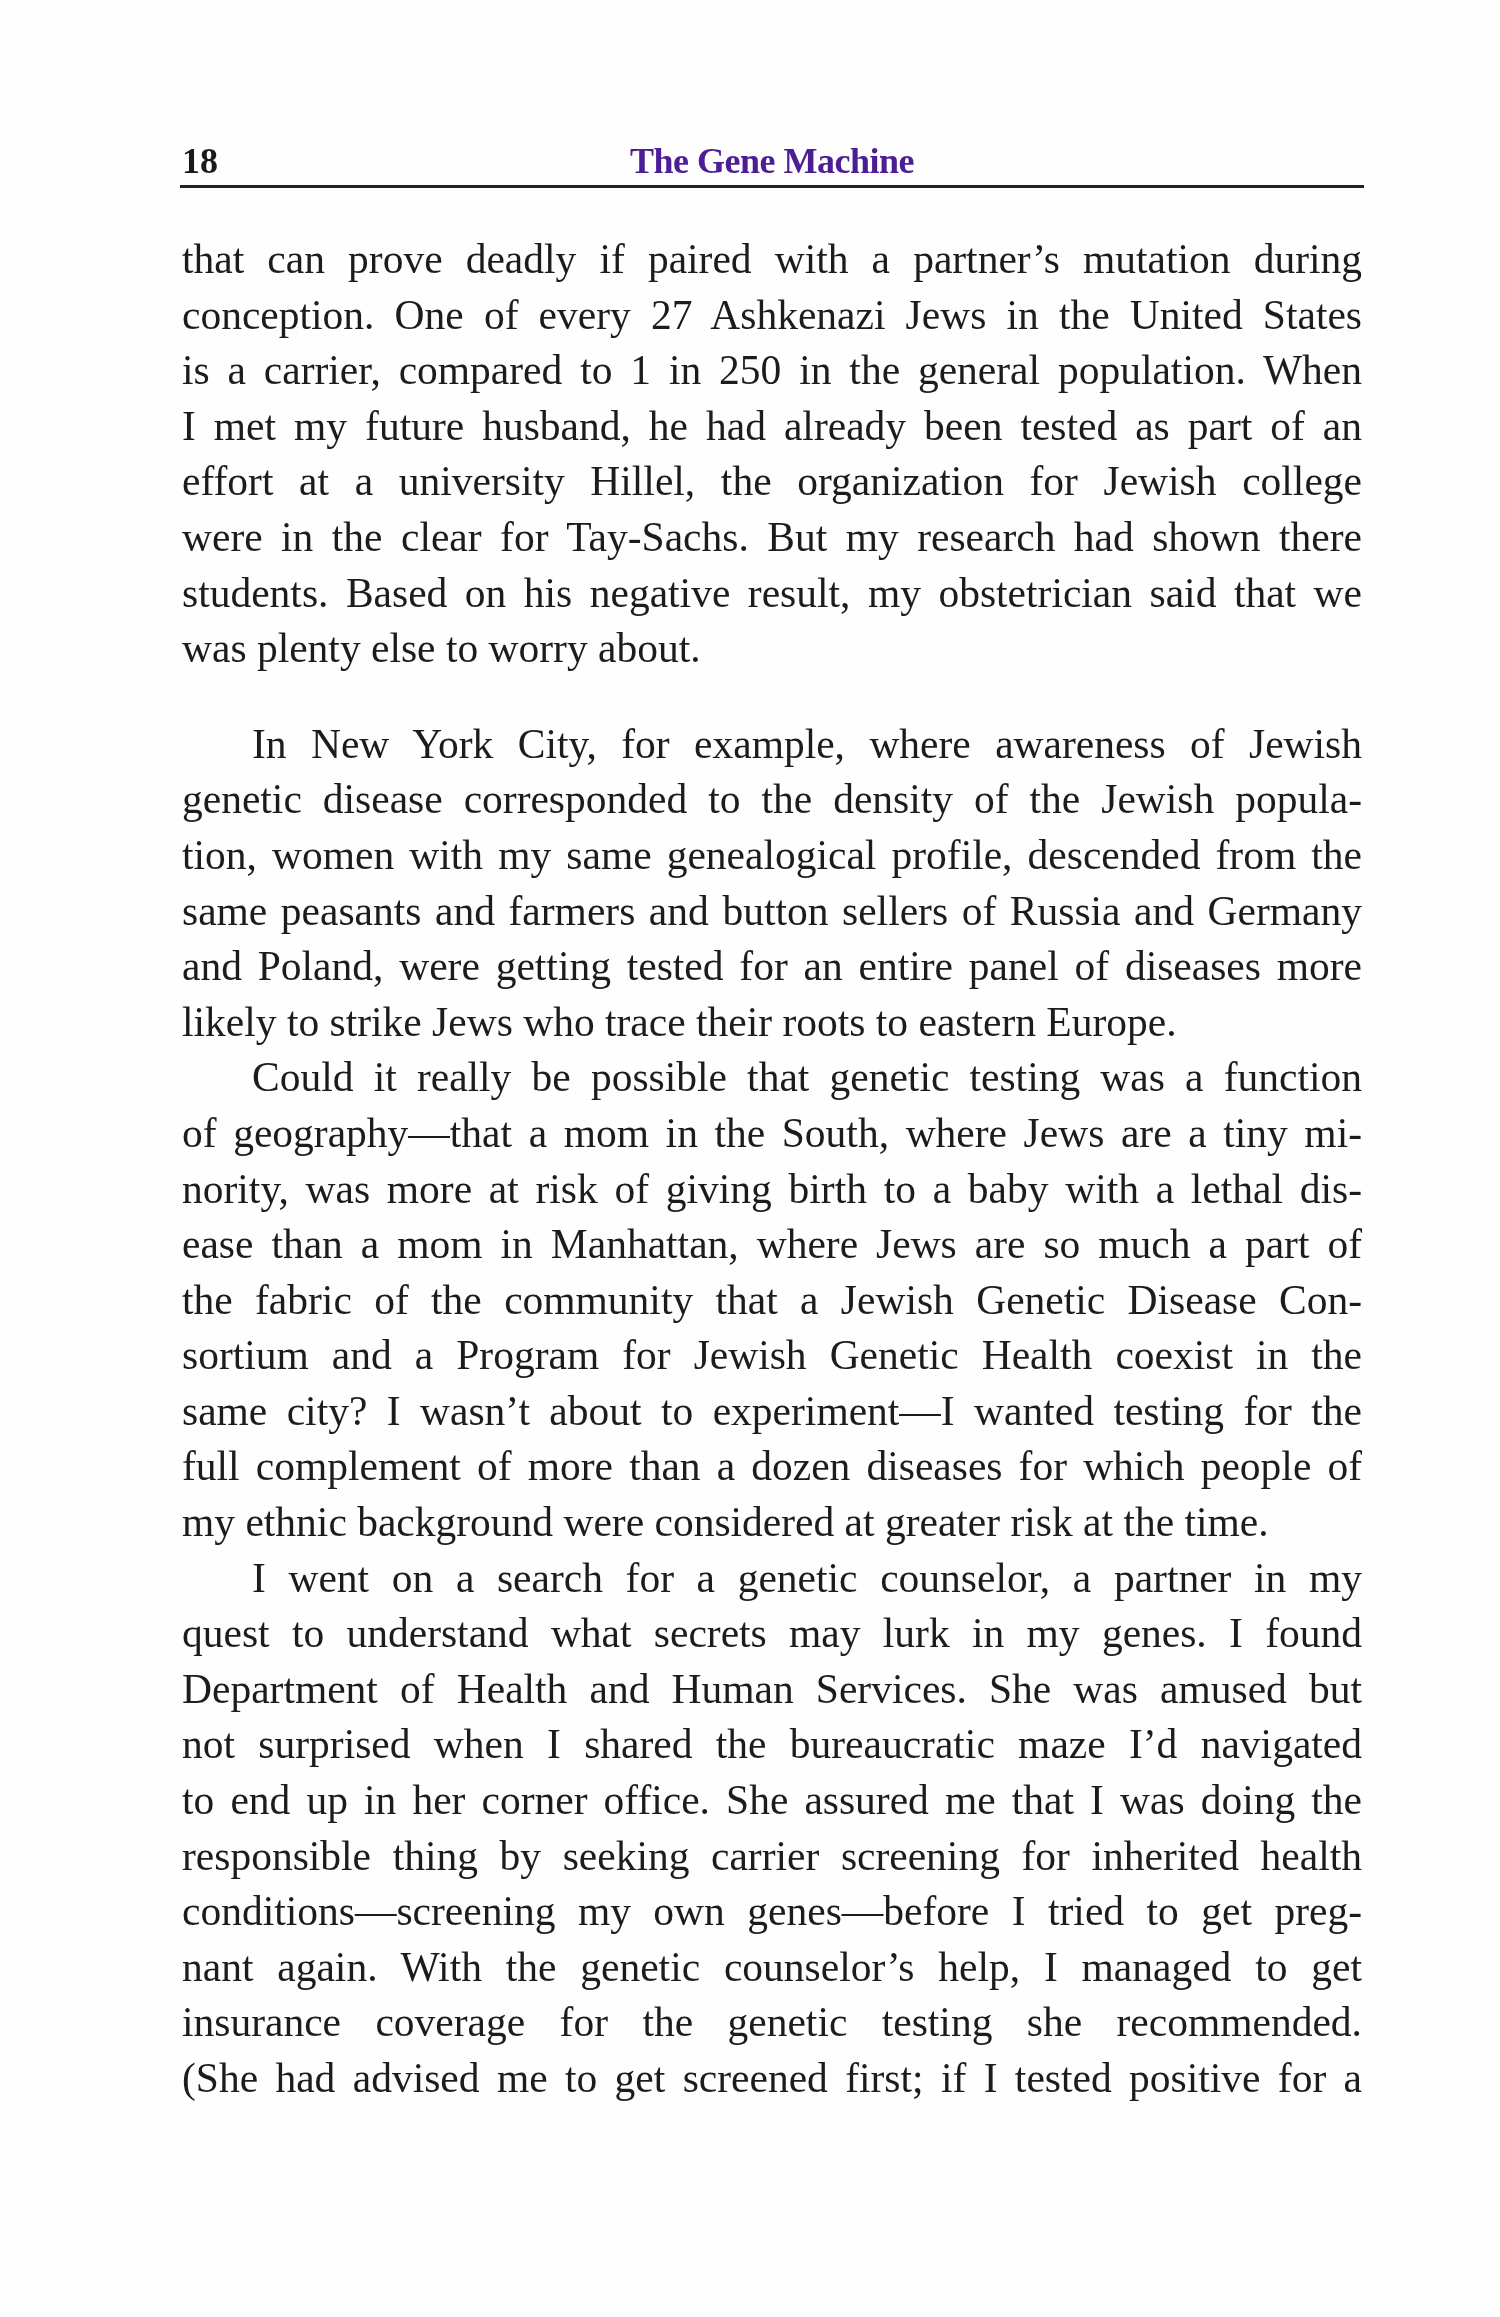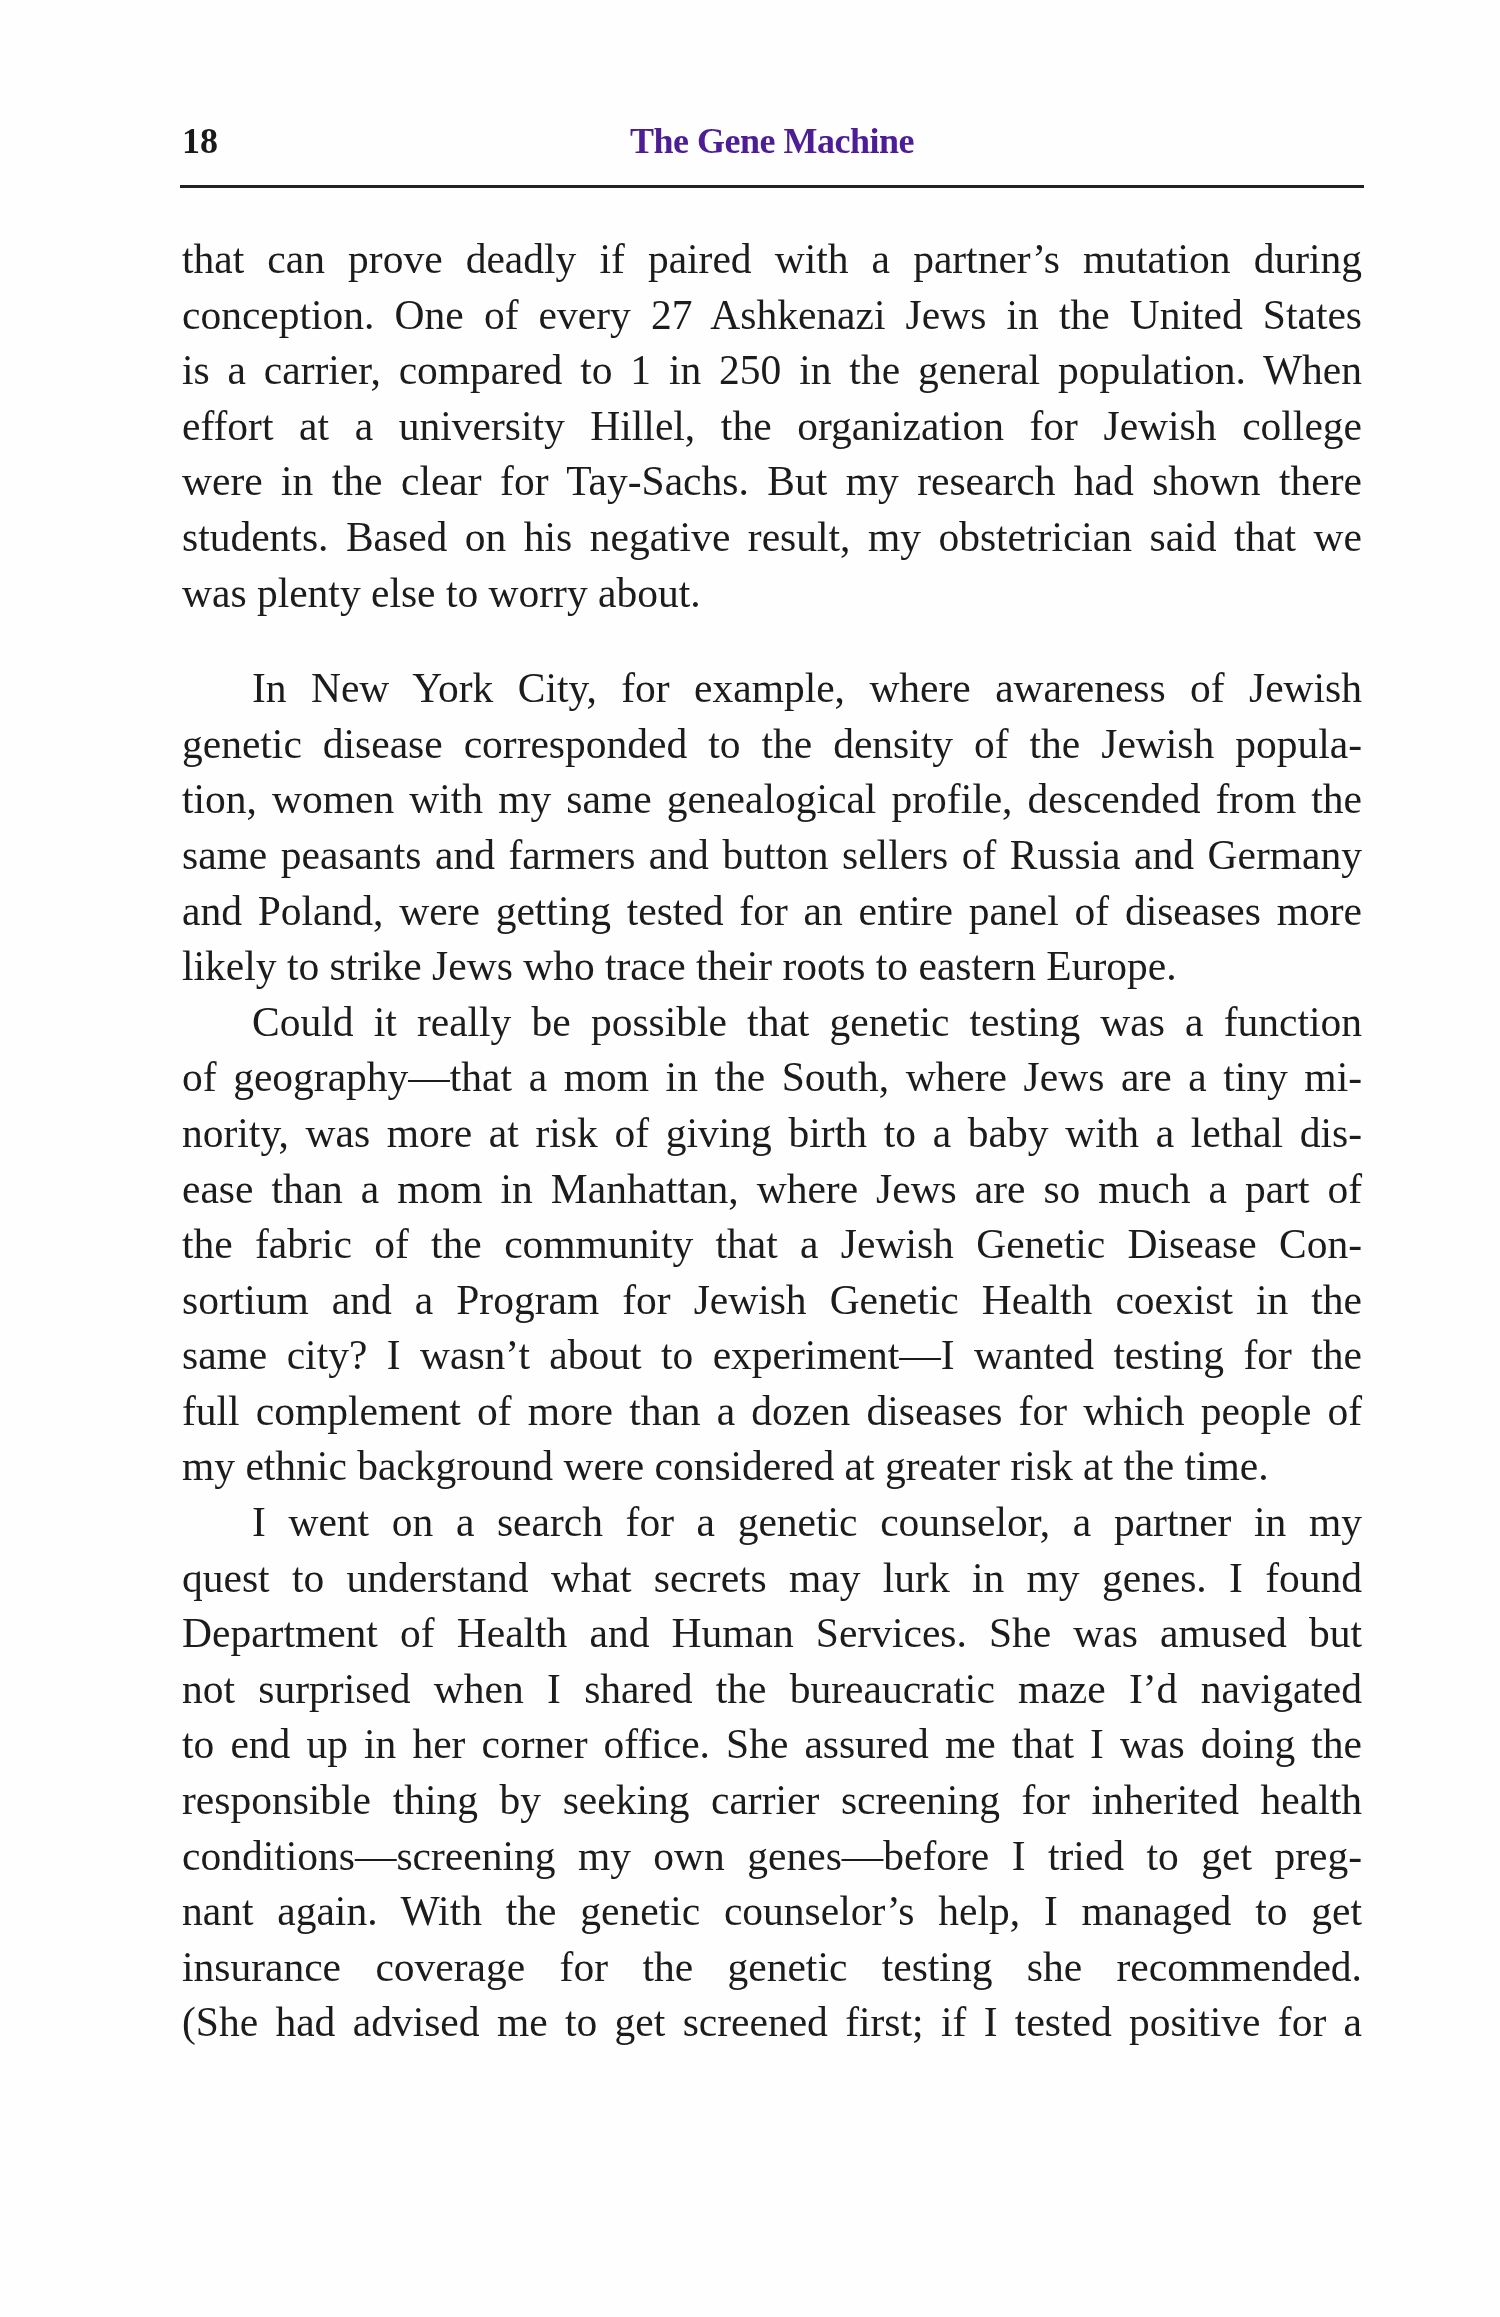--- a/index.html
+++ b/index.html
@@ -1,18 +1,18 @@
 <!DOCTYPE html>
 <html><head>
 <meta charset="utf-8">
 <style>
   html, body { margin: 0; padding: 0; background: #ffffff; }
   body { width: 1500px; height: 2317px; position: relative; overflow: hidden; }
   .page { position: absolute; left: 0; top: 0; width: 1500px; height: 2317px; background: #fefefe; }
-  .header { position: absolute; left: 182px; top: 120px; width: 1180px; height: 52px; }
+  .header { position: absolute; left: 182px; top: 140px; width: 1180px; height: 52px; }
   .page-num { position: absolute; left: 0; top: 0; font-family: "Liberation Serif", serif; font-size: 36px; color: #1a1a1a; font-weight: bold; }
   .running-title { position: absolute; left: 0; right: 0; top: 0; text-align: center; font-family: "Liberation Serif", serif; font-size: 36px; color: #4c1d95; font-weight: bold; letter-spacing: -0.5px; }
   .rule { position: absolute; left: 180px; top: 185px; width: 1184px; height: 3px; background: #222; }
   .body-text { position: absolute; left: 182px; top: 232px; width: 1180px; font-family: "Liberation Serif", serif; font-size: 41.5px; line-height: 55.6px; color: #1c1c1c; text-align: justify; }
   .para { margin: 0; }
   .line { display: block; text-align: justify; text-align-last: justify; height: 55.6px; white-space: nowrap; }
   .line.last { text-align-last: left; }
 </style>
 </head>
 <body>
@@ -21,20 +21,21 @@
   <div class="header">
     <span class="page-num">18</span>
     <div class="running-title">The Gene Machine</div>
   </div>
   <div class="rule"></div>
   <div class="body-text" id="body-text">
       <div class="para">
         <span class="line">that can prove deadly if paired with a partner’s mutation during</span>
         <span class="line">conception. One of every 27 Ashkenazi Jews in the United States</span>
         <span class="line">is a carrier, compared to 1 in 250 in the general population. When</span>
+        <span class="line">I met my future husband, he had already been tested as part of an</span>
         <span class="line">effort at a university Hillel, the organization for Jewish college</span>
         <span class="line">were in the clear for Tay-Sachs. But my research had shown there</span>
         <span class="line">students. Based on his negative result, my obstetrician said that we</span>
         <span class="line last">was plenty else to worry about.</span>
       </div>
       <div class="para">
         <span class="line" style="text-indent: 70px; margin-top: 40px;">In New York City, for example, where awareness of Jewish</span>
         <span class="line">genetic disease corresponded to the density of the Jewish popula-</span>
         <span class="line">tion, women with my same genealogical profile, descended from the</span>
         <span class="line">same peasants and farmers and button sellers of Russia and Germany</span>

